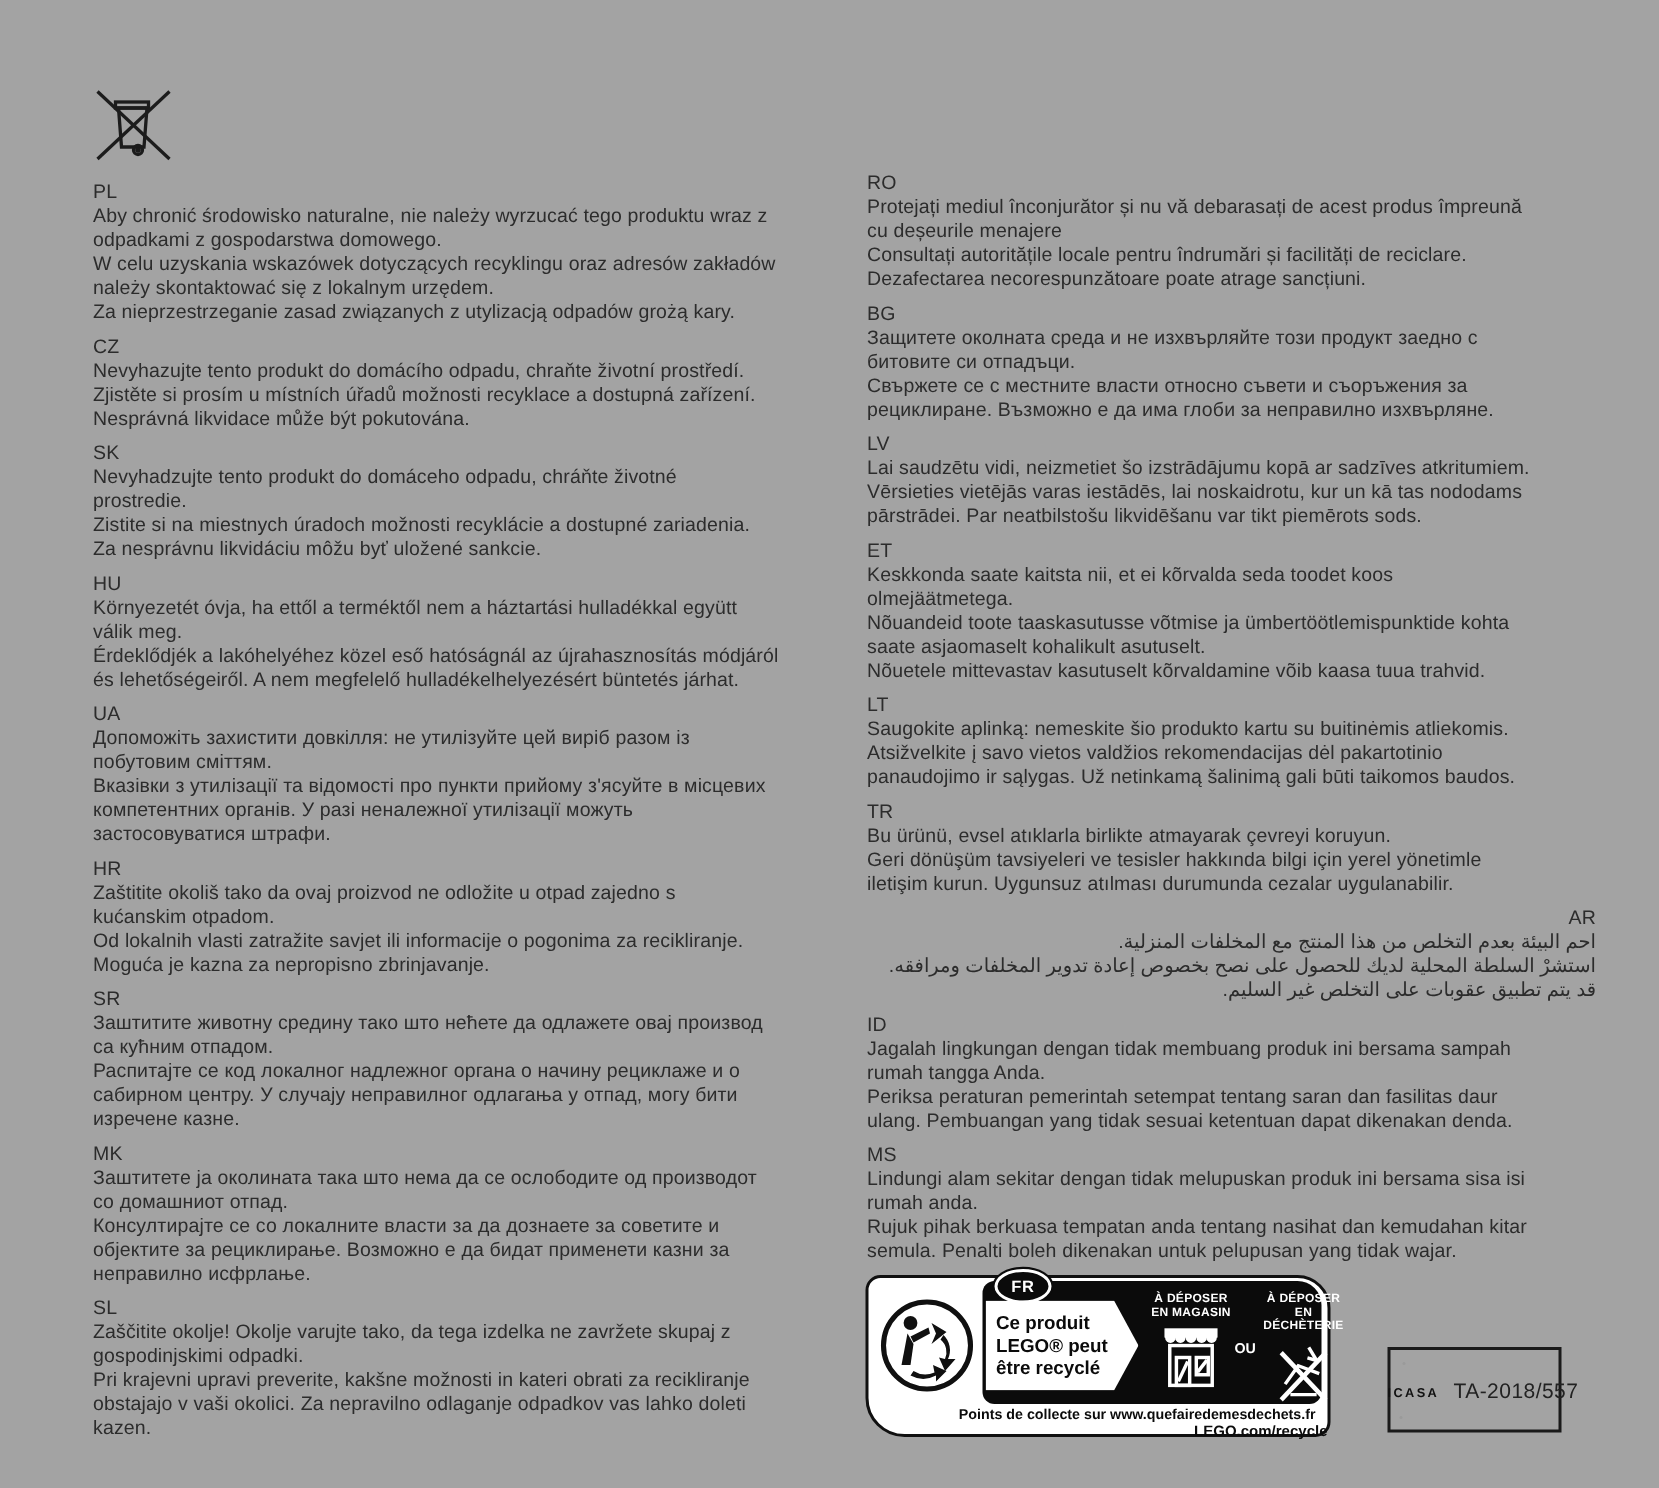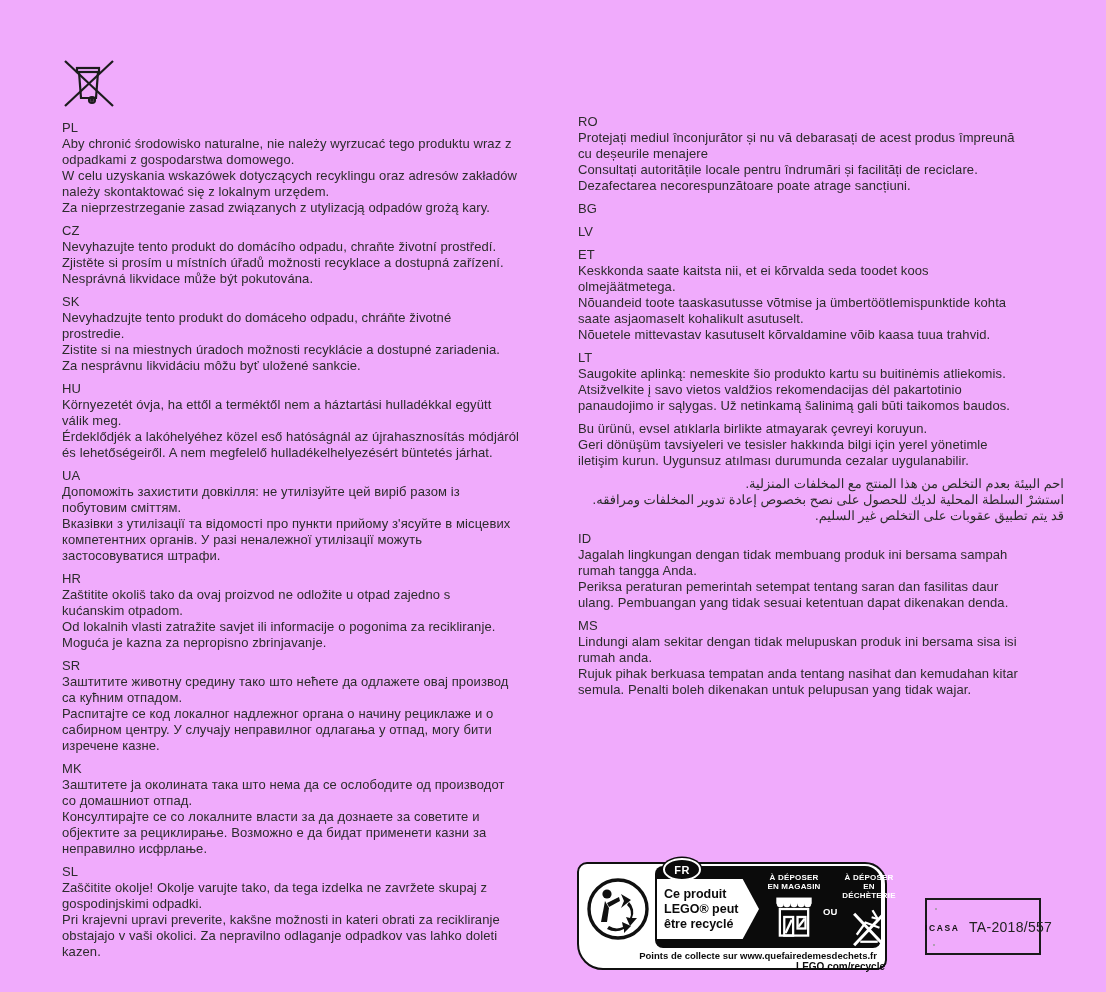--- a/index.html
+++ b/index.html
@@ -1,34 +1,34 @@
 <!DOCTYPE html>
 <html><head>
 <meta charset="utf-8">
 <style>
   html,body { margin:0; padding:0; background:#ffffff; }
   .page {
-    position:relative; width:1106px; height:992px; background:#f0abfc;
+    position:relative; width:1106px; height:992px; background:#a3a3a3;
     font-family:"Liberation Sans", sans-serif; color:#2c2c2c; overflow:hidden;
   }
   .col { position:absolute; font-size:13px; line-height:16px; letter-spacing:0.1px; }
   .col-left  { left:62px;  top:120px; width:482px; }
   .col-right { left:578px; top:114px; width:486px; }
   .section { margin:0 0 7px 0; }
   .lang { white-space:pre-line; }
   .body { white-space:pre-line; }
   .rtl  { direction:rtl; text-align:right; }
 
   
   .weee { position:absolute; left:62px; top:56px; width:54px; height:54px; }
 
   
   .fr-badge {
     position:absolute; left:577px; top:850px; width:310px; height:108px;
-    border:2px solid #101010; border-radius:10px 22px 10px 26px; background:#fff; box-sizing:border-box;margin-top:12px;
+    border:2px solid #101010; border-radius:10px 22px 10px 26px; background:#fff; box-sizing:border-box;
   }
   .triman { position:absolute; left:6px; top:12px; width:66px; height:66px; }
   .fr-black {
     position:absolute; left:76px; top:2px; width:226px; height:82px;
     background:#0b0b0b; border-radius:8px 16px 8px 8px;
   }
   .fr-oval {
     position:absolute; left:8px; top:-8px; width:34px; height:19px;
     background:#0b0b0b; border:2px solid #fff; border-radius:50%;
     box-shadow:0 0 0 1.5px #0b0b0b; color:#fff; font-weight:bold; font-size:11px;
@@ -160,44 +160,53 @@
   <div class="col col-right">
     <div class="section">
       <div class="lang">RO</div>
       <div class="body">Protejați mediul înconjurător și nu vă debarasați de acest produs împreună
 cu deșeurile menajere
 Consultați autoritățile locale pentru îndrumări și facilități de reciclare.
 Dezafectarea necorespunzătoare poate atrage sancțiuni.</div>
     </div>
     <div class="section">
       <div class="lang">BG</div>
+      <div class="body">Защитете околната среда и не изхвърляйте този продукт заедно с
+битовите си отпадъци.
+Свържете се с местните власти относно съвети и съоръжения за
+рециклиране. Възможно е да има глоби за неправилно изхвърляне.</div>
     </div>
     <div class="section">
       <div class="lang">LV</div>
+      <div class="body">Lai saudzētu vidi, neizmetiet šo izstrādājumu kopā ar sadzīves atkritumiem.
+Vērsieties vietējās varas iestādēs, lai noskaidrotu, kur un kā tas nododams
+pārstrādei. Par neatbilstošu likvidēšanu var tikt piemērots sods.</div>
     </div>
     <div class="section">
       <div class="lang">ET</div>
       <div class="body">Keskkonda saate kaitsta nii, et ei kõrvalda seda toodet koos
 olmejäätmetega.
 Nõuandeid toote taaskasutusse võtmise ja ümbertöötlemispunktide kohta
 saate asjaomaselt kohalikult asutuselt.
 Nõuetele mittevastav kasutuselt kõrvaldamine võib kaasa tuua trahvid.</div>
     </div>
     <div class="section">
       <div class="lang">LT</div>
       <div class="body">Saugokite aplinką: nemeskite šio produkto kartu su buitinėmis atliekomis.
 Atsižvelkite į savo vietos valdžios rekomendacijas dėl pakartotinio
 panaudojimo ir sąlygas. Už netinkamą šalinimą gali būti taikomos baudos.</div>
     </div>
     <div class="section">
+      <div class="lang">TR</div>
       <div class="body">Bu ürünü, evsel atıklarla birlikte atmayarak çevreyi koruyun.
 Geri dönüşüm tavsiyeleri ve tesisler hakkında bilgi için yerel yönetimle
 iletişim kurun. Uygunsuz atılması durumunda cezalar uygulanabilir.</div>
     </div>
     <div class="section rtl">
+      <div class="lang">AR</div>
       <div class="body" dir="rtl">احم البيئة بعدم التخلص من هذا المنتج مع المخلفات المنزلية.
 استشرْ السلطة المحلية لديك للحصول على نصح بخصوص إعادة تدوير المخلفات ومرافقه.
 قد يتم تطبيق عقوبات على التخلص غير السليم.</div>
     </div>
     <div class="section">
       <div class="lang">ID</div>
       <div class="body">Jagalah lingkungan dengan tidak membuang produk ini bersama sampah
 rumah tangga Anda.
 Periksa peraturan pemerintah setempat tentang saran dan fasilitas daur
 ulang. Pembuangan yang tidak sesuai ketentuan dapat dikenakan denda.</div>

